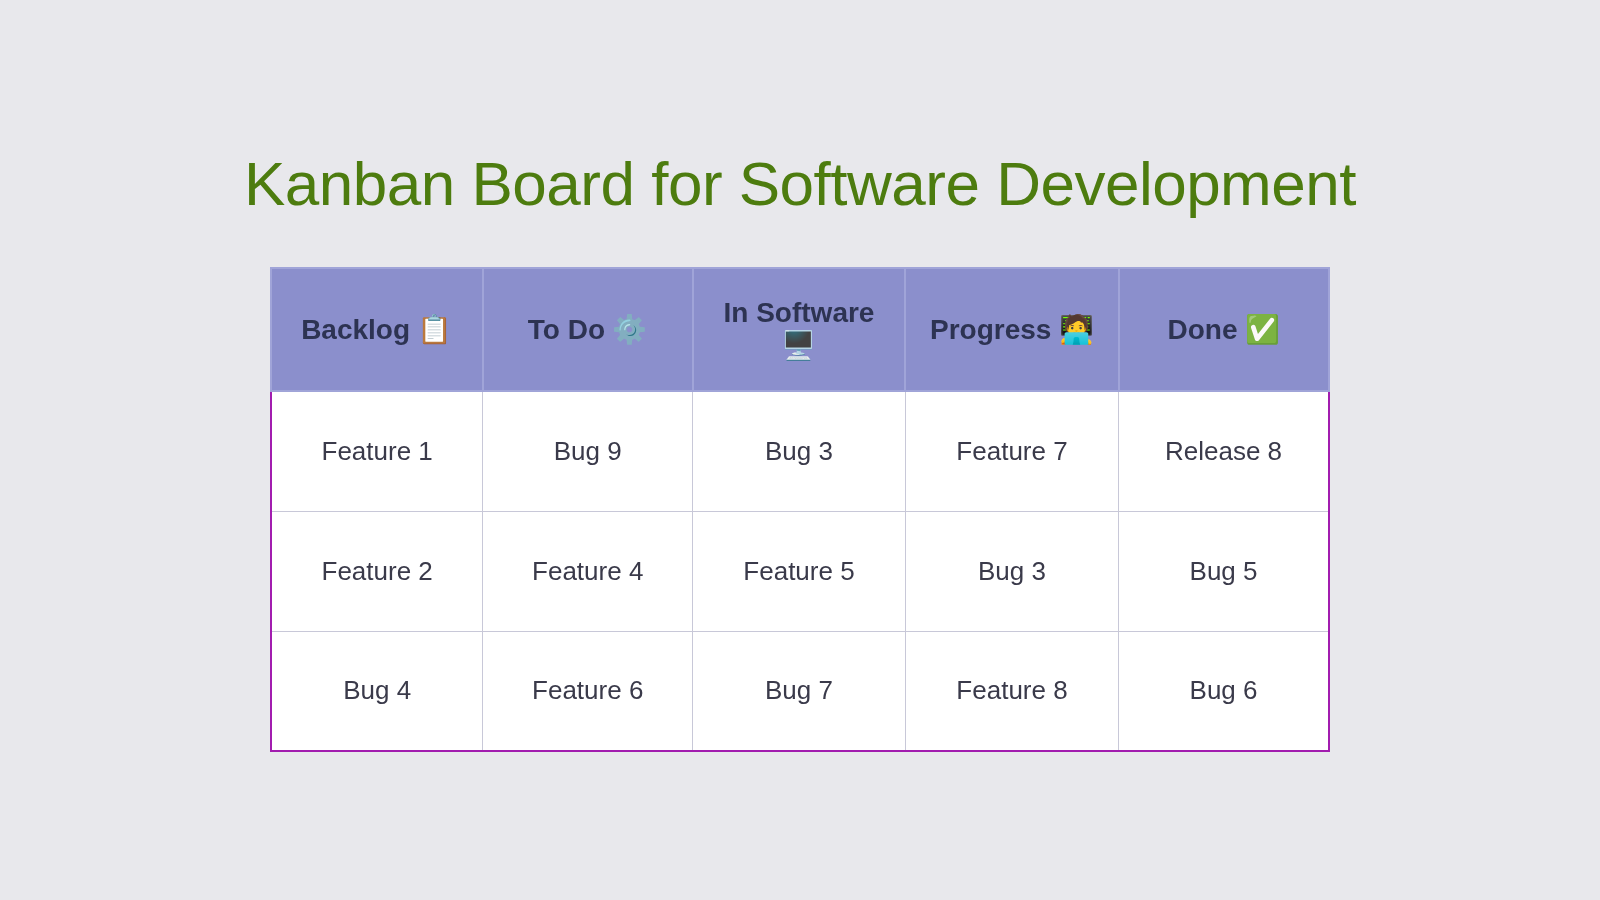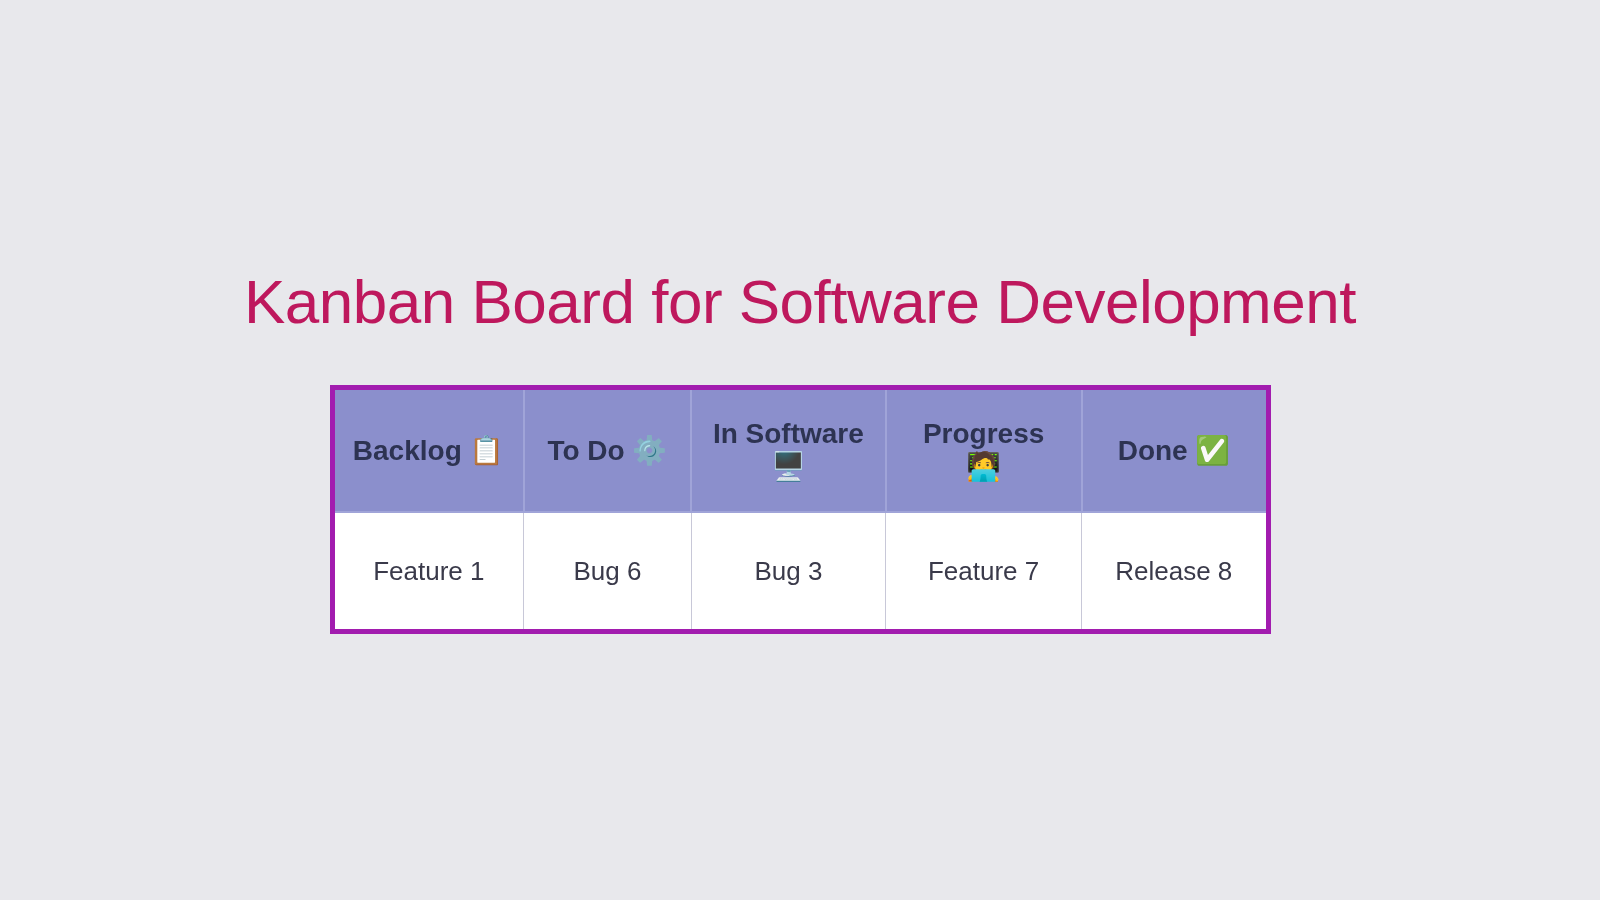--- a/index.html
+++ b/index.html
@@ -16,31 +16,31 @@
       display: flex;
       flex-direction: column;
       align-items: center;
       justify-content: center;
       overflow: hidden;
     }
 
     .page-title {
       font-size: 62px;
       font-weight: 400;
-      color: #be185d;
+      color: #4d7c0f;
       margin-bottom: 48px;
       text-align: center;
       letter-spacing: -0.5px;
     }
 
     .kanban-table {
       border-collapse: collapse;
-      width: 941px;
+      width: 1060px;
       background: #ec4899;
-      border: 5px solid #a21caf;
+      border: 2px solid #a21caf;
     }
 
     .kanban-table th {
       background-color: #8b8fcc;
       color: #2d3352;
       font-size: 28px;
       font-weight: 700;
       text-align: center;
       padding: 28px 16px;
       border: 2px solid #a0a4d8;
@@ -76,19 +76,33 @@
         <th><span>To Do </span><span class="header-icon">⚙️</span></th>
         <th><span>In Software </span><span class="header-icon">🖥️</span></th>
         <th><span>Progress </span><span class="header-icon">🧑‍💻</span></th>
         <th><span>Done </span><span class="header-icon">✅</span></th>
       </tr>
   </thead>
   <tbody>
 
   <tr>
         <td>Feature 1</td>
-        <td>Bug 6</td>
+        <td>Bug 9</td>
         <td>Bug 3</td>
         <td>Feature 7</td>
         <td>Release 8</td>
+      </tr>
+      <tr>
+        <td>Feature 2</td>
+        <td>Feature 4</td>
+        <td>Feature 5</td>
+        <td>Bug 3</td>
+        <td>Bug 5</td>
+      </tr>
+      <tr>
+        <td>Bug 4</td>
+        <td>Feature 6</td>
+        <td>Bug 7</td>
+        <td>Feature 8</td>
+        <td>Bug 6</td>
       </tr>
     </tbody>
 </table>
 
 </body></html>

